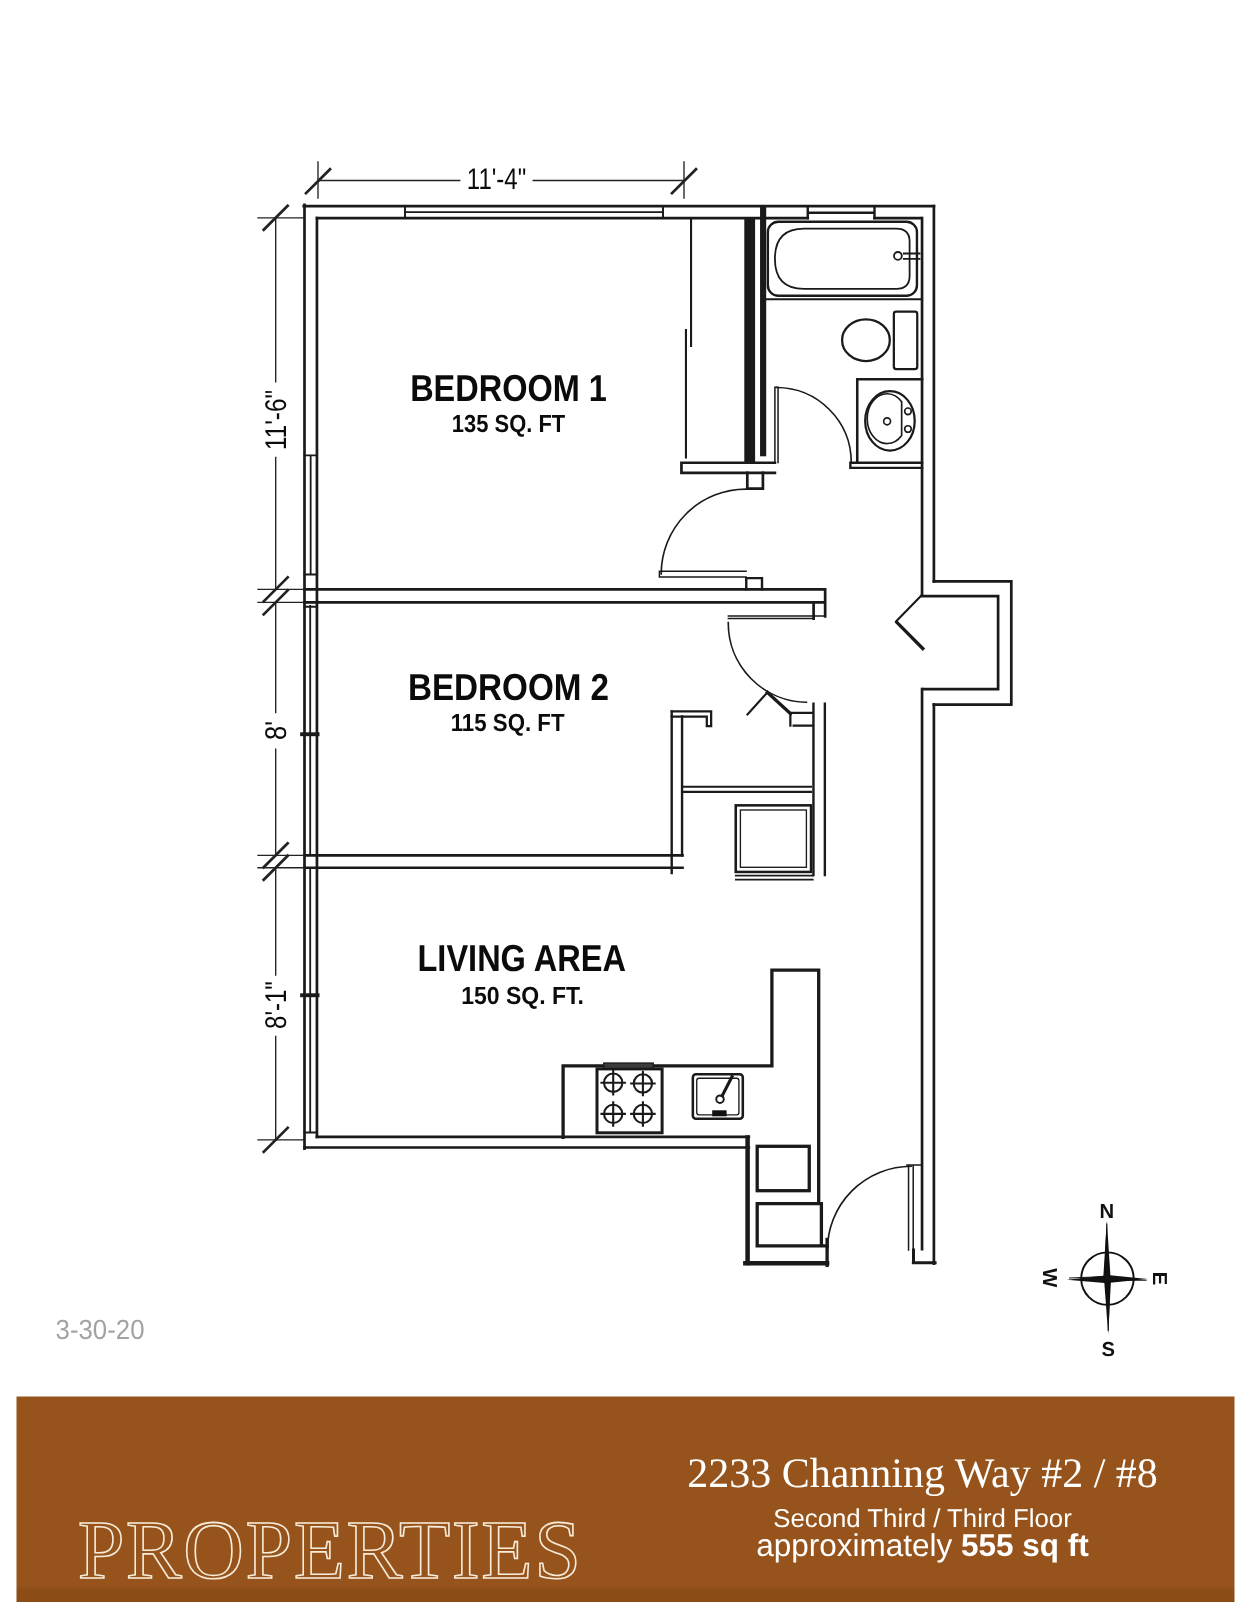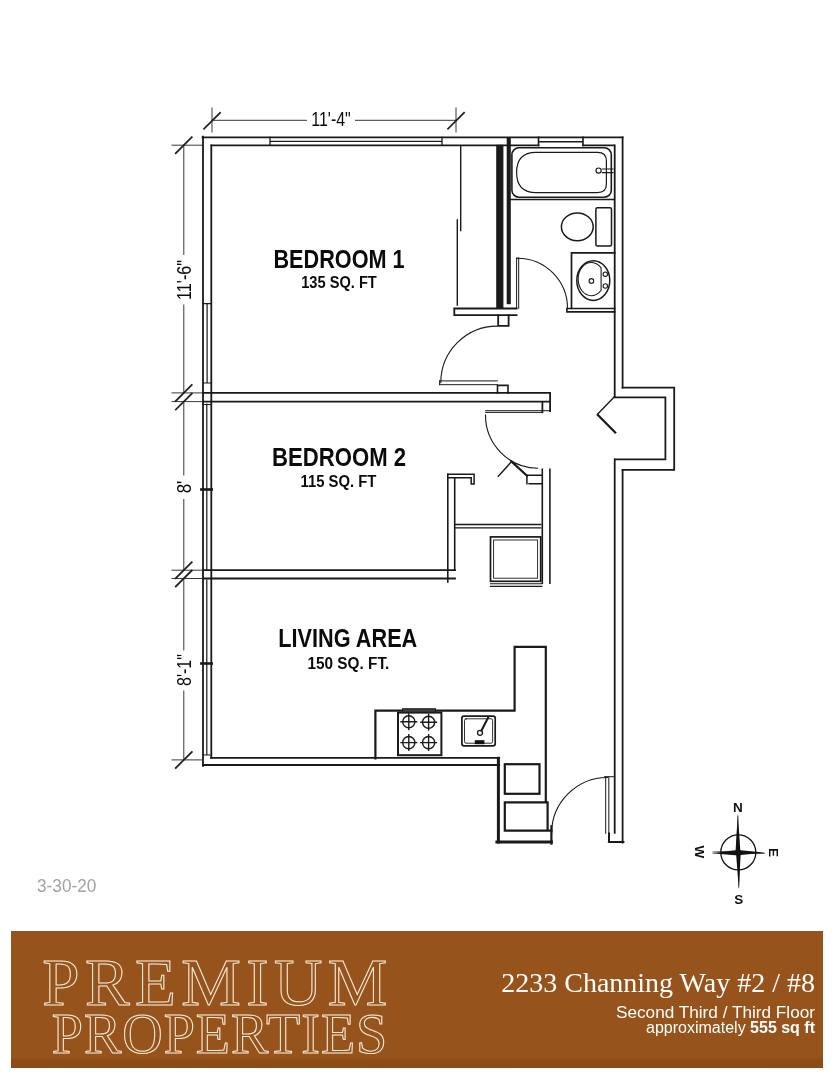--- a/index.html
+++ b/index.html
@@ -4,24 +4,24 @@
 <style>
   html,body{margin:0;padding:0;background:#fff;width:835px;height:1080px;overflow:hidden;}
   body{font-family:"Liberation Sans",sans-serif;position:relative;}
   svg{position:absolute;left:0;top:0;}
   .footer{position:absolute;left:11px;top:931px;width:812px;height:137px;background:linear-gradient(180deg,#96541c 0px,#96541c 126px,#8b4c15 130px,#8b4c15 137px);}
   .footer div{position:absolute;line-height:1;white-space:nowrap;}
   .logo1,.logo2{left:8px;width:421px;text-align:center;color:transparent;
         font-family:"Liberation Serif",serif;-webkit-text-stroke:1.05px #f7ecda;}
   .logo1{top:18px;left:-4px !important;font-size:67px;letter-spacing:5.4px;}
   .logo2{top:75.2px;left:-1.5px !important;font-size:56px;letter-spacing:1px;}
-  .addr1,.addr2,.addr3{left:404px;width:400px;text-align:right;color:#ffffff;}
+  .addr1,.addr2,.addr3{left:404px;width:400px;text-align:center;color:#ffffff;}
   .addr1{top:37.5px;font-family:"Liberation Serif",serif;font-size:28px;}
   .addr2{top:72.5px;font-size:17.2px;}
-  .addr3{top:88.5px;font-size:16px;}
+  .addr3{top:88.5px;font-size:21px;}
 </style>
 </head>
 <body>
 
 <svg width="835" height="1080" viewBox="0 0 835 1080" fill="none" stroke-linecap="square">
 
 <rect x="212" y="146" width="284" height="246" fill="none"></rect>
 
 <rect x="212" y="402" width="236" height="168" fill="none"></rect>
 
@@ -213,21 +213,20 @@
 <text x="737.8" y="812">N</text>
 <text x="738.8" y="904.2">S</text>
 <text transform="translate(700.3,851.9) rotate(90)" x="0" y="4.8">W</text>
 <text transform="translate(773.8,852.4) rotate(90)" x="0" y="4.8">E</text>
 </g>
 </g>
 </svg>
 
 <div class="footer">
 
-  <div class="logo1">PREMIUM</div>
 
   <div class="logo2">PROPERTIES</div>
 
   <div class="addr1">2233 Channing Way #2 / #8</div>
 
   <div class="addr2">Second Third / Third Floor</div>
 
   <div class="addr3">approximately <b>555 sq ft</b></div>
 </div>
 

